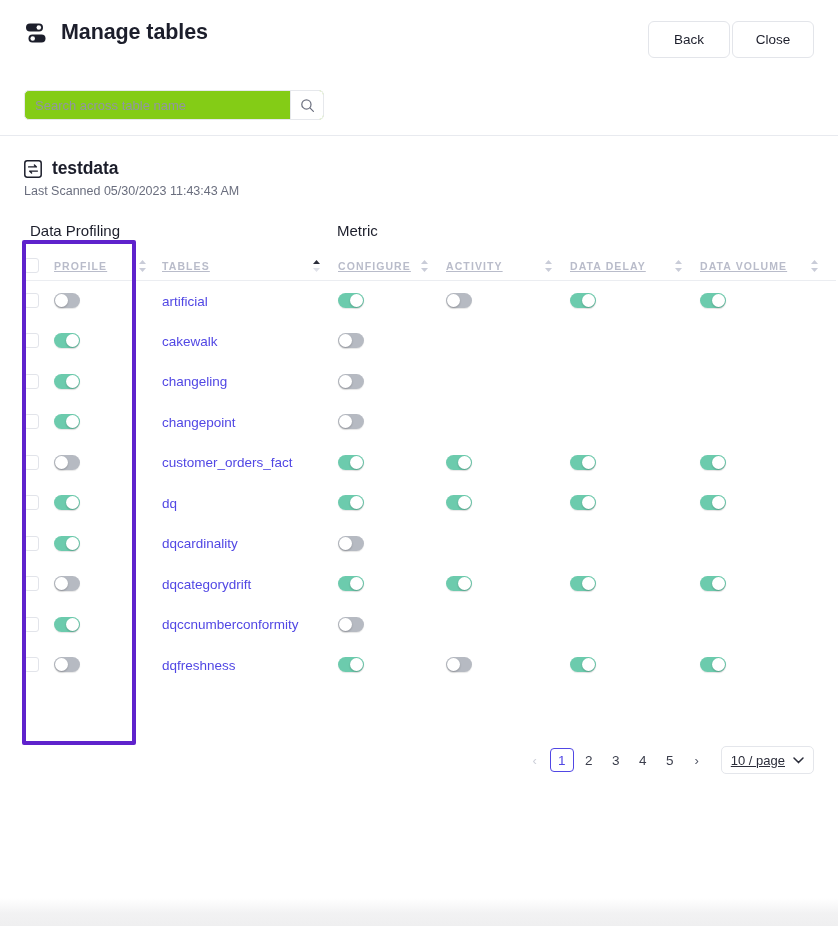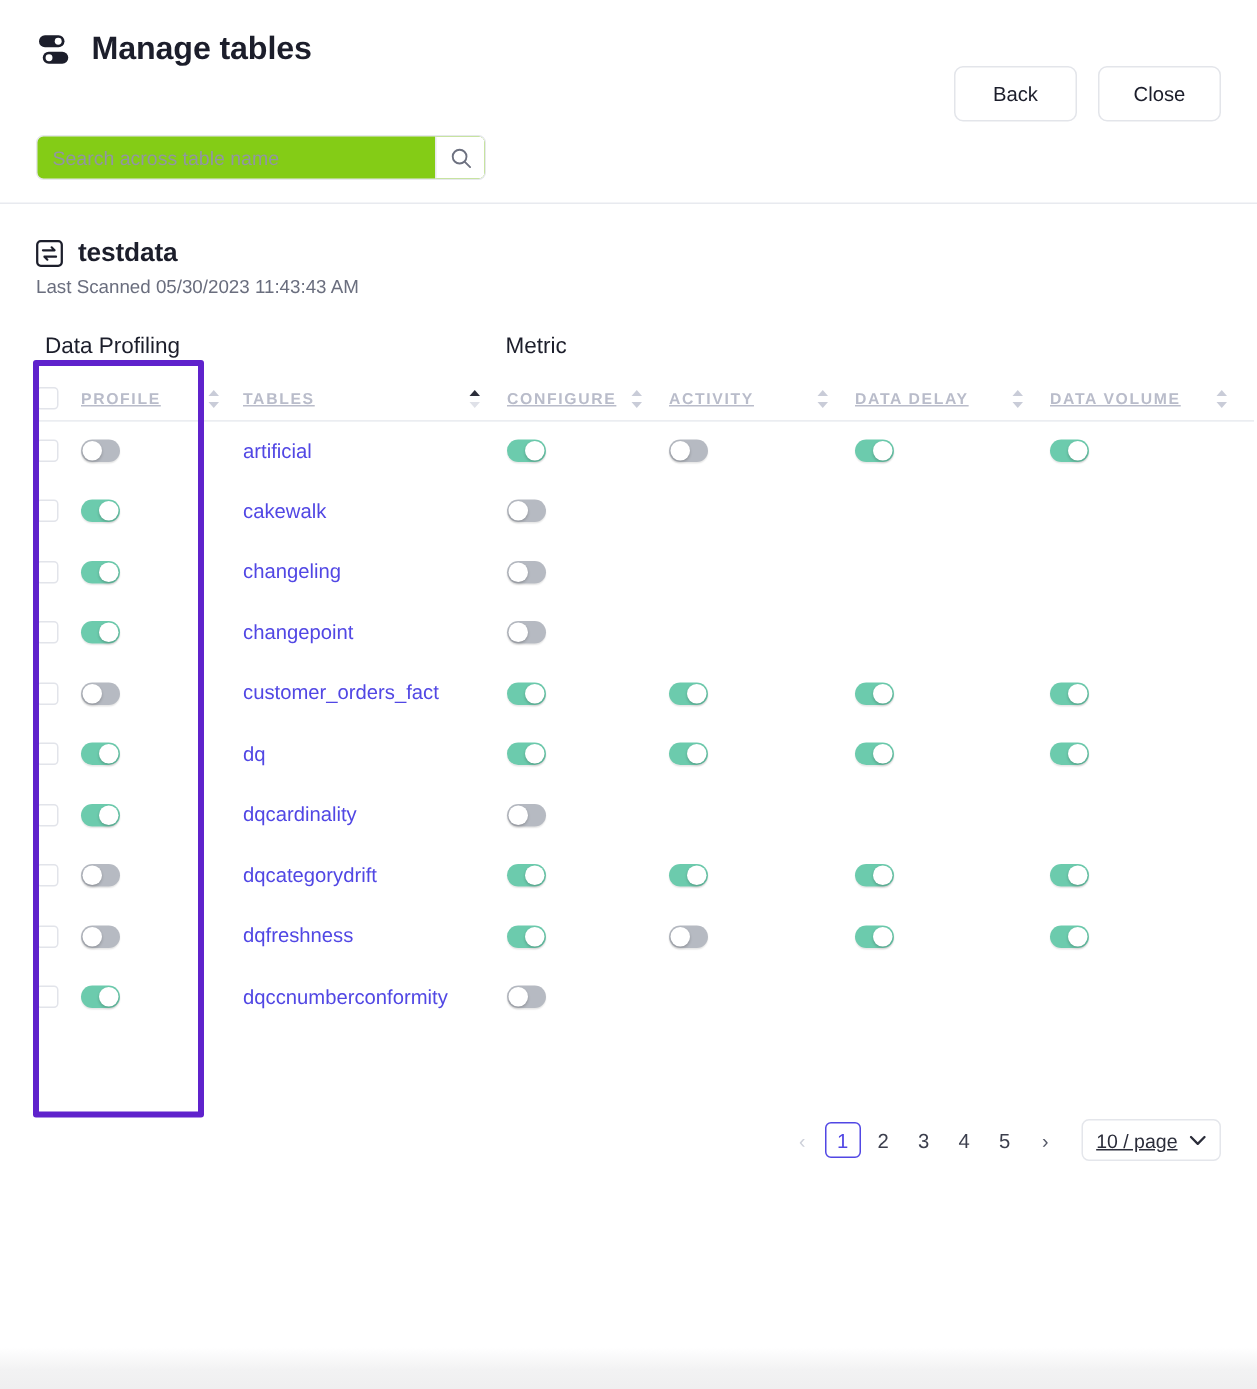--- a/index.html
+++ b/index.html
@@ -45,24 +45,24 @@
   .page-title {
     font-size: 21.5px;
     font-weight: 700;
     color: #1c1e2b;
     letter-spacing: -0.1px;
     line-height: 1;
   }
 
   .header-actions {
     position: absolute;
-    top: 44px;
+    top: 21px;
     right: 24px;
     display: flex;
-    gap: 14px;
+    gap: 2px;
   }
 
   .hdr-btn {
     min-width: 82px;
     height: 37px;
     padding: 0 18px;
     background: #ffffff;
     border: 1px solid #e3e5ea;
     border-radius: 6px;
     font-family: "Liberation Sans", sans-serif;
@@ -615,61 +615,61 @@
             <td>
               <span class="tgl on"></span>
             </td>
             <td></td>
           </tr>
           <tr>
             <td>
               <span class="cbox"></span>
             </td>
             <td>
+              <span class="tgl on"></span>
+            </td>
+            <td></td>
+            <td><a class="tname">dqccnumberconformity</a></td>
+            <td></td>
+            <td>
+              <span class="tgl"></span>
+            </td>
+            <td></td>
+            <td></td>
+            <td></td>
+            <td></td>
+            <td></td>
+            <td></td>
+            <td></td>
+          </tr>
+          <tr>
+            <td>
+              <span class="cbox"></span>
+            </td>
+            <td>
               <span class="tgl"></span>
             </td>
             <td></td>
             <td><a class="tname">dqfreshness</a></td>
             <td></td>
             <td>
               <span class="tgl on"></span>
             </td>
             <td></td>
             <td>
               <span class="tgl"></span>
             </td>
             <td></td>
             <td>
               <span class="tgl on"></span>
             </td>
             <td></td>
             <td>
               <span class="tgl on"></span>
             </td>
-            <td></td>
-          </tr>
-          <tr>
-            <td>
-              <span class="cbox"></span>
-            </td>
-            <td>
-              <span class="tgl on"></span>
-            </td>
-            <td></td>
-            <td><a class="tname">dqccnumberconformity</a></td>
-            <td></td>
-            <td>
-              <span class="tgl"></span>
-            </td>
-            <td></td>
-            <td></td>
-            <td></td>
-            <td></td>
-            <td></td>
-            <td></td>
             <td></td>
           </tr>
         </tbody>
     </table>
   </div>
 
   <div class="pager" id="pager">
     <button class="pg arrow disabled">‹</button>
     <span id="pg-numbers" style="display:flex;gap:3px;">
         <button class="pg current">1</button>

